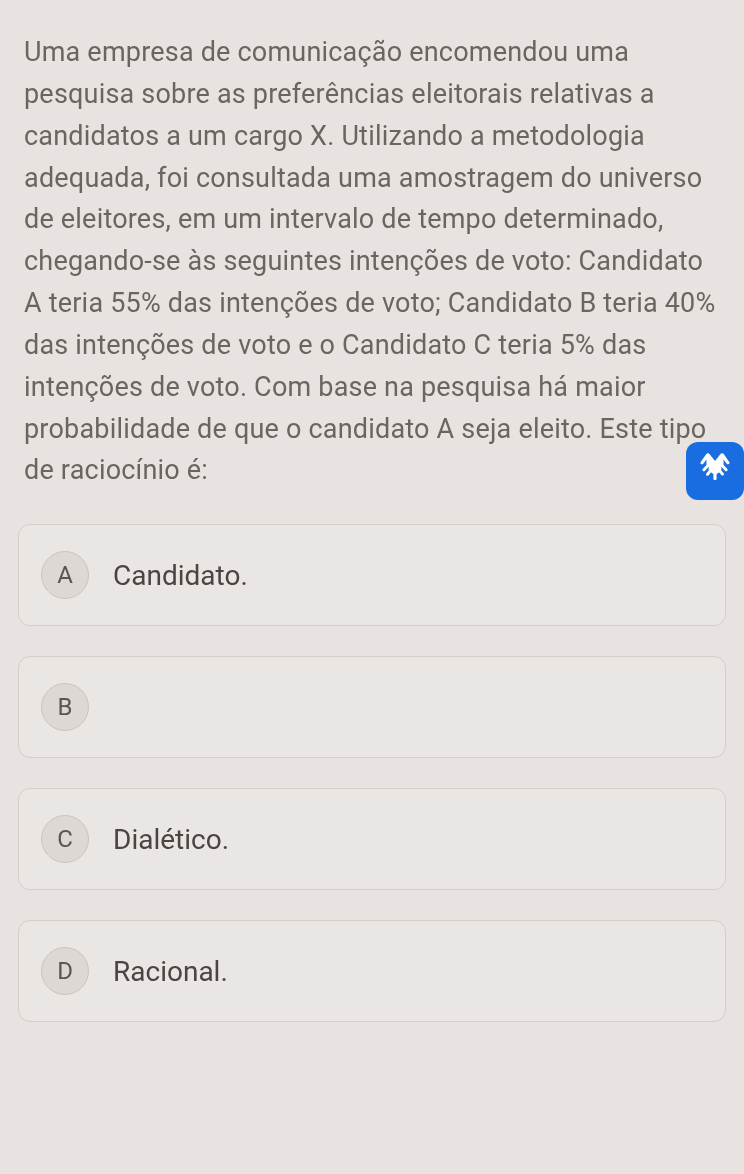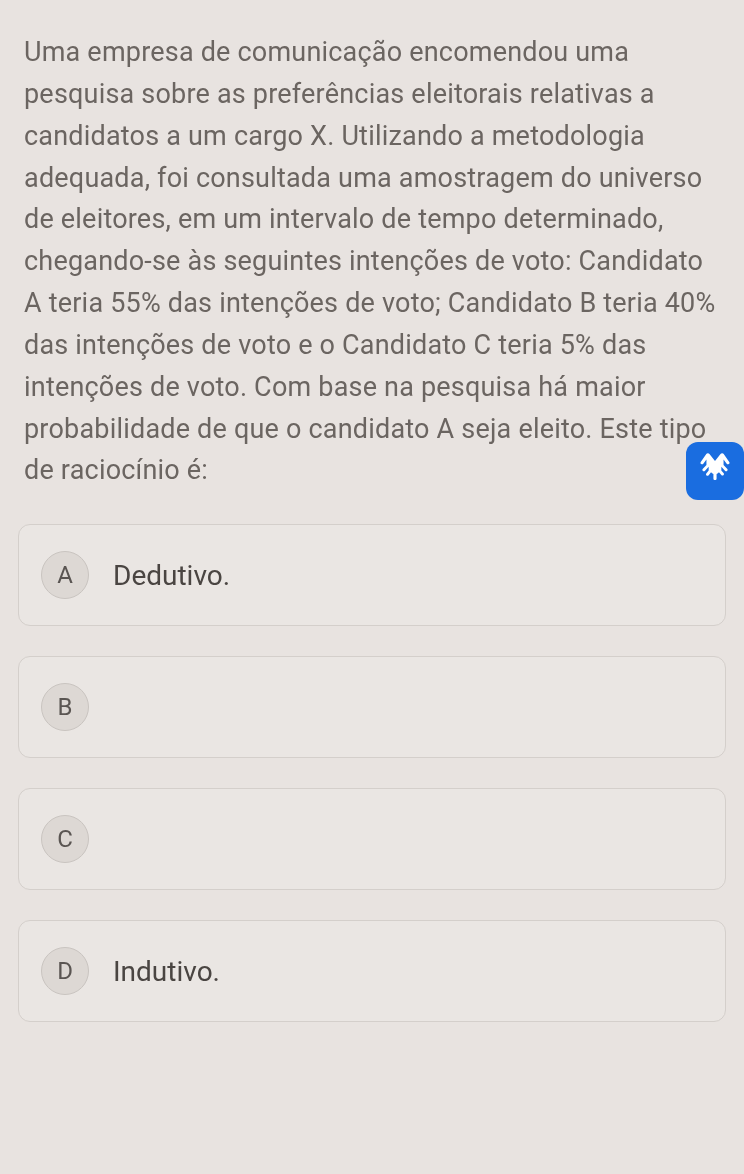--- a/index.html
+++ b/index.html
@@ -78,31 +78,32 @@
 </head>
 <body>
 
 <div class="question-container">
   <p class="question-text">Uma empresa de comunicação encomendou uma pesquisa sobre as preferências eleitorais relativas a candidatos a um cargo X. Utilizando a metodologia adequada, foi consultada uma amostragem do universo de eleitores, em um intervalo de tempo determinado, chegando-se às seguintes intenções de voto: Candidato A teria 55% das intenções de voto; Candidato B teria 40% das intenções de voto e o Candidato C teria 5% das intenções de voto. Com base na pesquisa há maior probabilidade de que o candidato A seja eleito. Este tipo de raciocínio é:</p>
 </div>
 
 <div class="options-container">
   <div class="option">
     <div class="option-letter">A</div>
-    <div class="option-text">Dedutivo.</div>
+    <div class="option-text">Candidato.</div>
   </div>
   <div class="option">
     <div class="option-letter">B</div>
   </div>
   <div class="option">
     <div class="option-letter">C</div>
+    <div class="option-text">Dialético.</div>
   </div>
   <div class="option">
     <div class="option-letter">D</div>
-    <div class="option-text">Indutivo.</div>
+    <div class="option-text">Racional.</div>
   </div>
 </div>
 
 <div class="accessibility-btn">
   <span>
     <svg viewBox="0 0 24 24">
       <path d="M7.5 2c-.4 0-.8.2-1 .5L3 7.5c-.3.5-.2 1.1.3 1.4.4.3 1 .2 1.3-.2l2-2.7v3.5L4.2 12c-.3.4-.2 1 .2 1.3.4.3 1 .2 1.3-.2L8 10.5V13l-1.5 1.8c-.3.4-.2 1 .2 1.3.4.3 1 .2 1.3-.2L9.5 14c.4.5.9.9 1.5 1.2V18c0 .6.4 1 1 1s1-.4 1-1v-2.8c.6-.3 1.1-.7 1.5-1.2l1.5 1.8c.3.4.9.5 1.3.2.4-.3.5-.9.2-1.3L16 13v-2.5l2.3 2.6c.3.4.9.5 1.3.2.4-.3.5-.9.2-1.3L17.4 9.5V6l2 2.7c.3.4.9.5 1.3.2.5-.3.6-.9.3-1.4l-3.5-5c-.2-.3-.6-.5-1-.5s-.8.2-1 .5L12 7 8.5 2.5C8.3 2.2 7.9 2 7.5 2z"></path>
     </svg>
   </span>
 </div>

